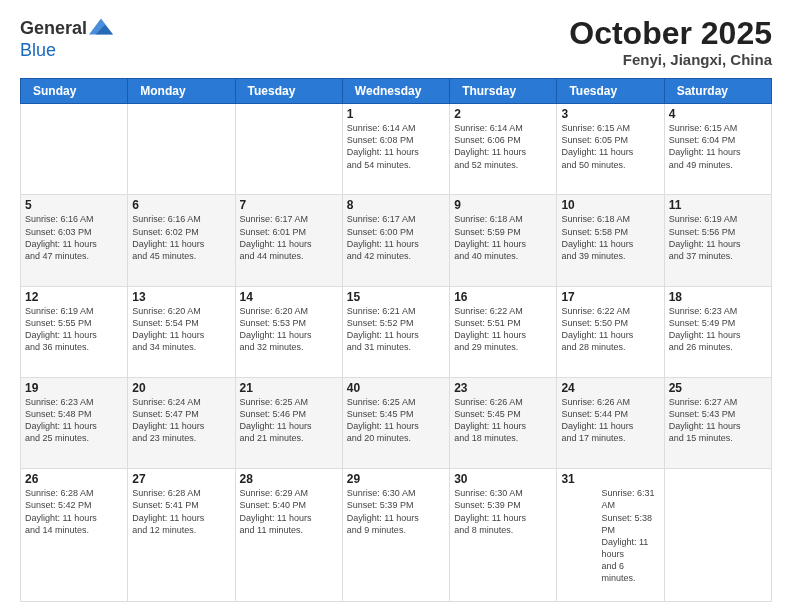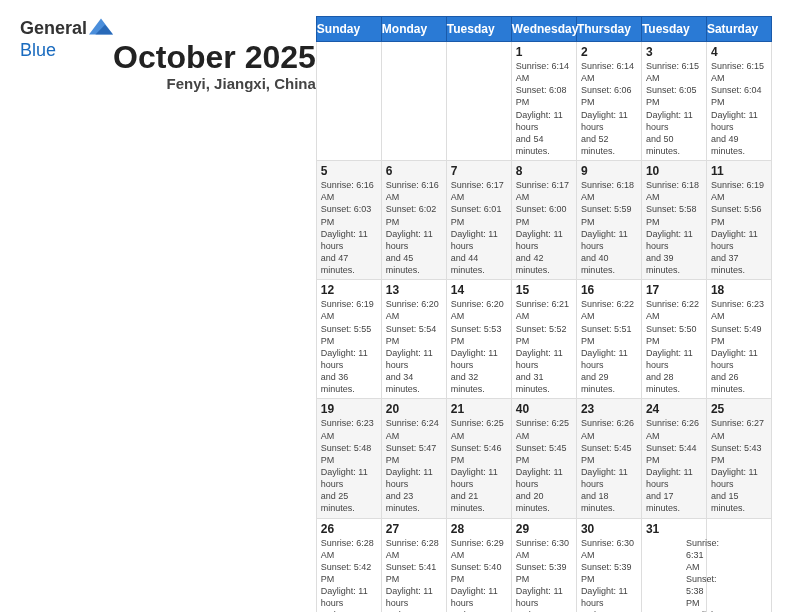--- a/index.html
+++ b/index.html
@@ -8,42 +8,41 @@
       background: #fff;
       width: 792px;
       height: 612px;
       overflow: hidden;
     }
     .page {
       width: 792px;
       height: 612px;
       padding: 16px 20px 10px 20px;
       display: flex;
-      flex-direction: row;
+      flex-direction: column;
     }
     .header {
       display: flex;
       justify-content: space-between;
       align-items: flex-start;
       margin-bottom: 10px;
     }
     .logo {
       display: flex;
       align-items: center;
     }
     .logo-general { color: #333; }
     .logo-blue { color: #1a6bbf; }
     .logo-icon {
       width: 24px;
       height: 24px;
       margin-left: 2px;
     }
     .title-block {
       text-align: right;
-      margin-top: 24px;
     }
     .title-block h1 {
       font-size: 32px;
       font-weight: bold;
       color: #222;
       line-height: 1.1;
     }
     .title-block h2 {
       font-size: 15px;
       font-weight: bold;
@@ -54,21 +53,21 @@
       border: 1px solid #ccc;
       border-collapse: collapse;
       width: 100%;
       table-layout: fixed;
     }
     .calendar th {
       background: #2a7ad5;
       color: #fff;
       font-size: 12px;
       font-weight: bold;
-      padding: 5px 0;
+      padding: 5px 12px;
       text-align: left;
       border: 1px solid #1a5aaa;
     }
     .calendar td {
       border: 1px solid #ddd;
       vertical-align: top;
       padding: 3px 4px;
       font-size: 9.5px;
       color: #333;
       background: #fff;

